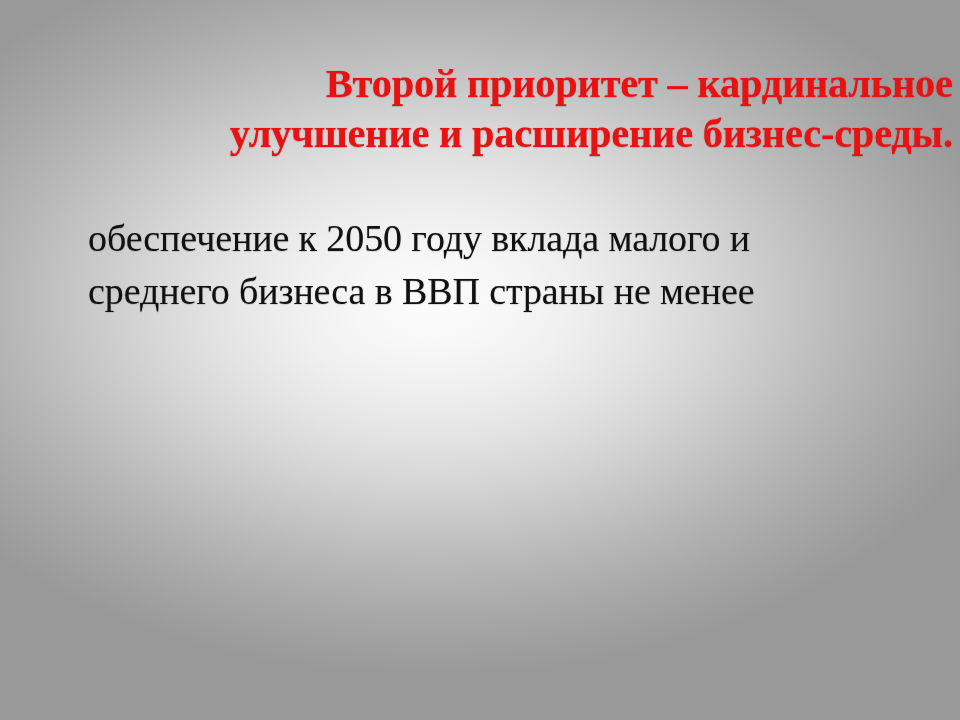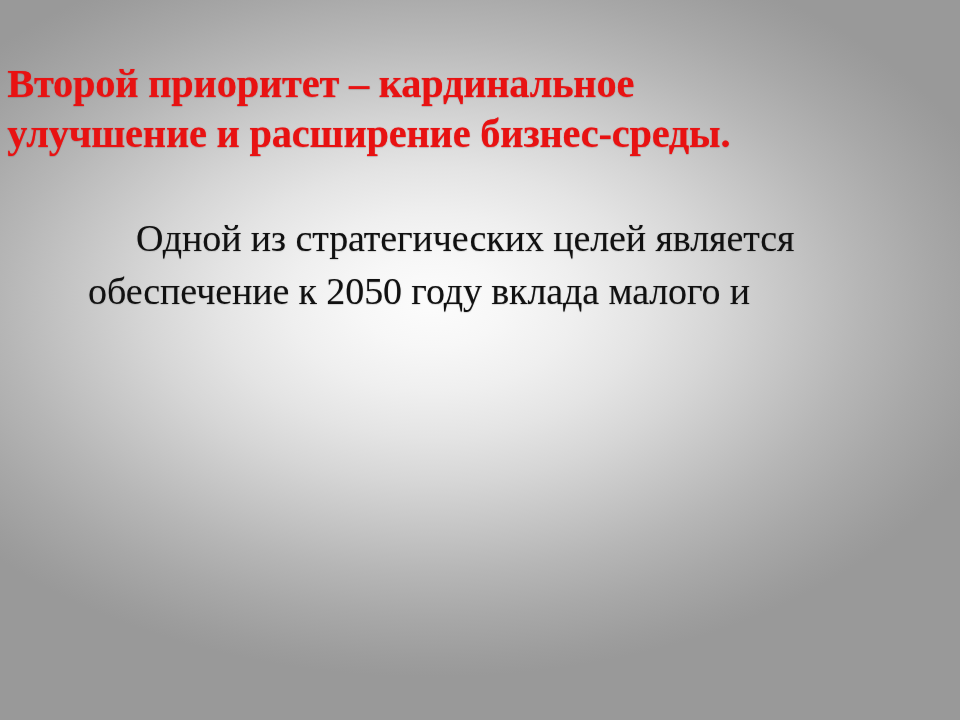--- a/index.html
+++ b/index.html
@@ -28,21 +28,21 @@
         #9d9d9d 95%,
         #999999 100%);
   }
 
   
   #title-block {
     position: absolute;
     left: 0;
     top: 58px;
     width: 960px;
-    text-align: left;
+    text-align: right;
     color: #e81212;
     font-weight: bold;
     font-size: 41px;
     line-height: 50px;
     letter-spacing: -0.2px;
     text-shadow:
       0 0 1px rgba(232,18,18,0.55),
       0 1px 1px rgba(120,110,110,0.30);
   }
   #title-block .tline {
@@ -79,17 +79,17 @@
 <body>
 
 <div id="slide">
 
   <div id="title-block">
     <span class="tline">Второй приоритет – кардинальное</span>
     <span class="tline">улучшение и расширение бизнес-среды.</span>
   </div>
 
   <div id="body-block">
-    <span class="bline indent">Одной из стратегических целей является</span>
     <span class="bline">обеспечение к 2050 году вклада малого и</span>
+    <span class="bline">среднего бизнеса в ВВП страны не менее</span>
   </div>
 
 </div>
 
 </body></html>

